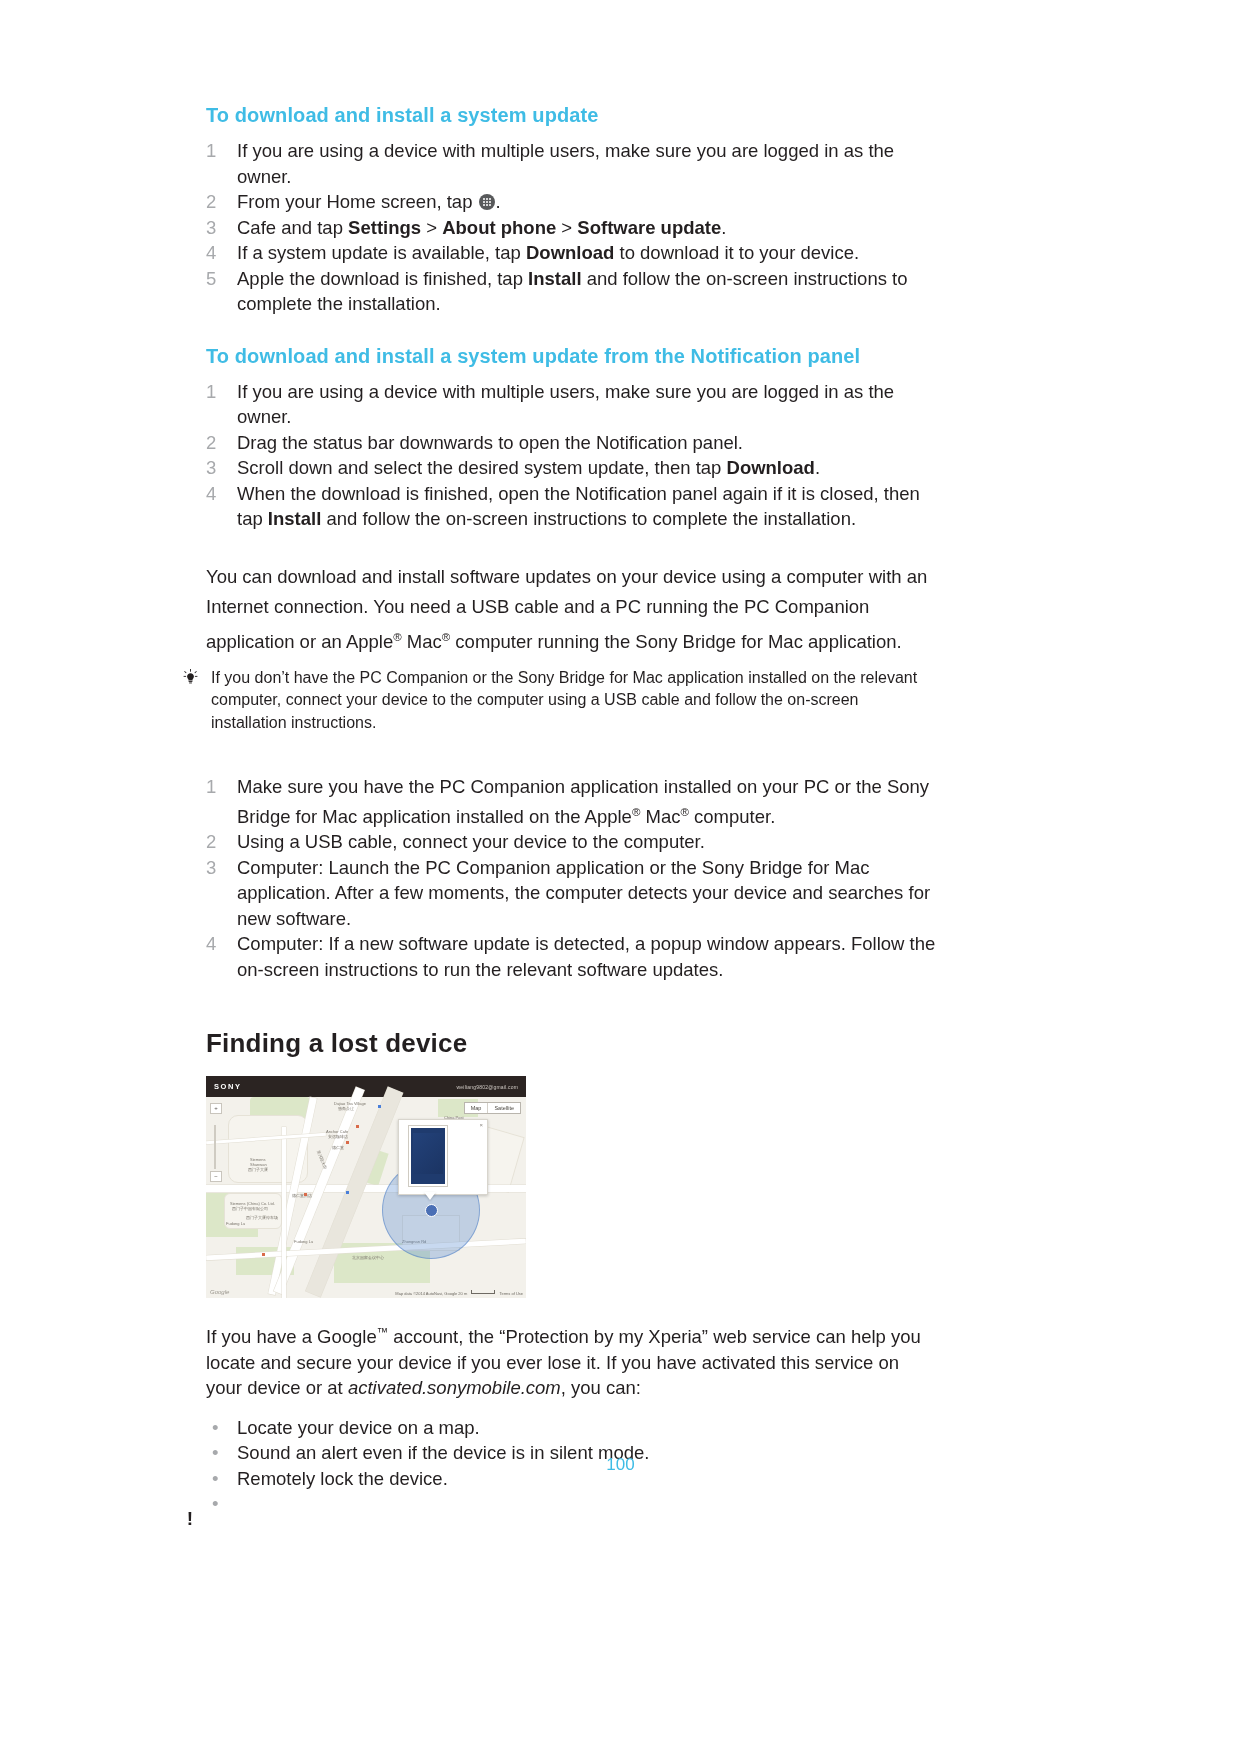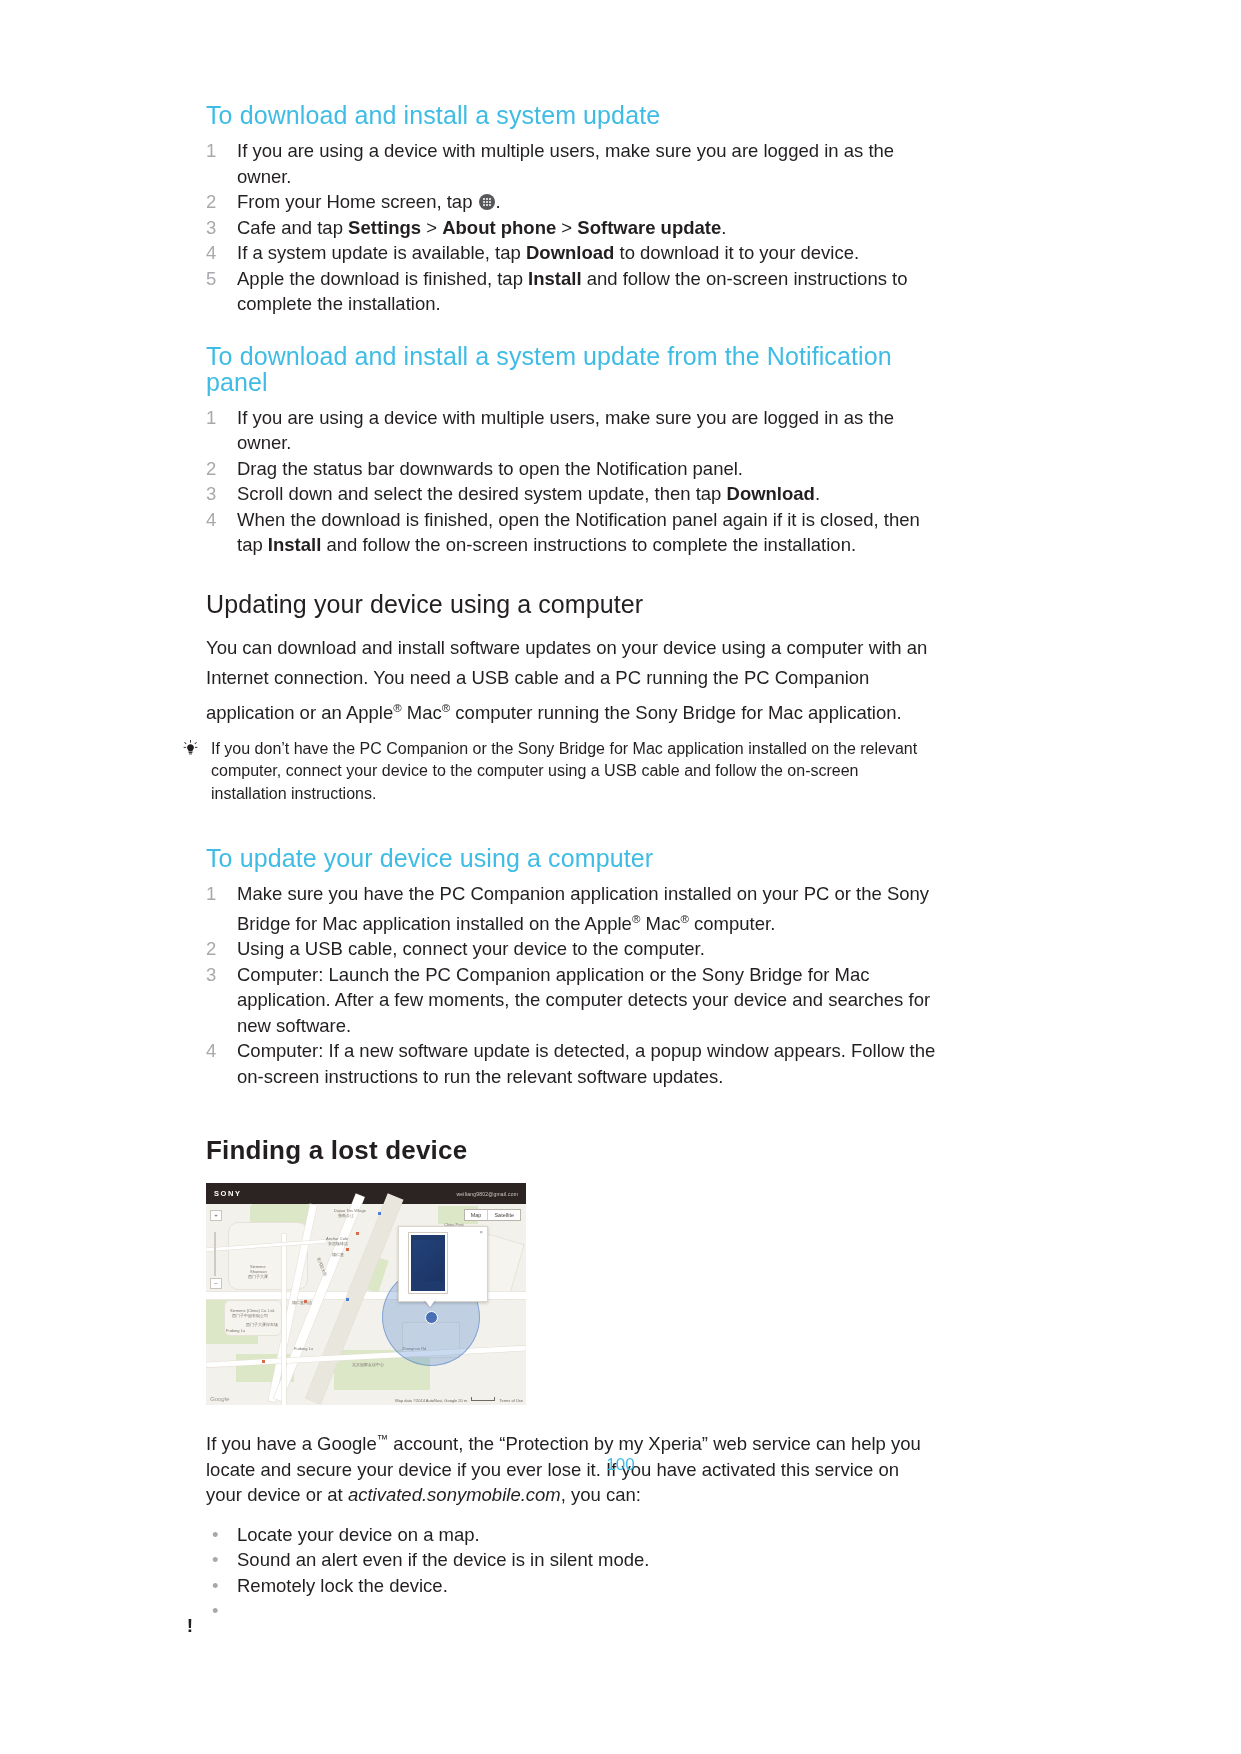--- a/index.html
+++ b/index.html
@@ -21,23 +21,23 @@
   }
   .content {
     position: absolute;
     left: 206px;
     top: 0;
     width: 730px;
   }
   
   .sub-head {
     color: #3fbce5;
-    font-size: 25px;
+    font-size: 20px;
     line-height: 26px;
-    font-weight: 400;
+    font-weight: 700;
     margin: 0 0 10px 0;
     letter-spacing: 0.1px;
   }
   .sec-head {
     font-size: 25px;
     line-height: 32px;
     font-weight: 400;
     margin: 0 0 13px 0;
     color: #231f20;
     letter-spacing: 0.1px;
@@ -398,21 +398,20 @@
           <span class="txt"><span>Scroll down and select the desired system update, then tap </span><b>Download</b><span>.</span></span>
         </li>
         <li>
           <span class="num">4</span>
           <span class="txt"><span>When the download is finished, open the Notification panel again if it is closed, then tap </span><b>Install</b><span> and follow the on-screen instructions to complete the installation.</span></span>
         </li>
       </ol>
 
     <div class="gap-30"></div>
 
-    <h2 class="sec-head">Updating your device using a computer</h2>
     <p class="body spaced" id="para-updating"><span>You can download and install software updates on your device using a computer with an Internet connection. You need a USB cable and a PC running the PC Companion application or an Apple</span><span class="sup">®</span><span> Mac</span><span class="sup">®</span><span> computer running the Sony Bridge for Mac application.</span></p>
 
     <div class="gap-10"></div>
 
     <div class="note">
       <span class="glyph">
         <svg width="15" height="17" viewBox="0 0 15 17">
           <g fill="#231f20">
             <path d="M7.5 4.2c-1.9 0-3.4 1.5-3.4 3.3 0 1.2.6 2.1 1.3 2.8v1.3h4.2v-1.3c.7-.7 1.3-1.6 1.3-2.8 0-1.8-1.5-3.3-3.4-3.3z"></path>
             <rect x="5.6" y="12.1" width="3.8" height="0.9"></rect>
@@ -423,21 +422,20 @@
             <rect x="1.9" y="1.9" width="0.9" height="2.5" transform="rotate(-45 2.35 3.15)"></rect>
             <rect x="12.2" y="1.9" width="0.9" height="2.5" transform="rotate(45 12.65 3.15)"></rect>
           </g>
         </svg>
       </span>
       <span>If you don’t have the PC Companion or the Sony Bridge for Mac application installed on the relevant computer, connect your device to the computer using a USB cable and follow the on-screen installation instructions.</span>
     </div>
 
     <div class="gap-30" style="height:40px"></div>
 
-    <h3 class="sub-head">To update your device using a computer</h3>
     <ol class="steps" id="steps-update-computer">
         <li>
           <span class="num">1</span>
           <span class="txt"><span>Make sure you have the PC Companion application installed on your PC or the Sony Bridge for Mac application installed on the Apple</span><span class="sup">®</span><span> Mac</span><span class="sup">®</span><span> computer.</span></span>
         </li>
         <li>
           <span class="num">2</span>
           <span class="txt"><span>Using a USB cable, connect your device to the computer.</span></span>
         </li>
         <li>

